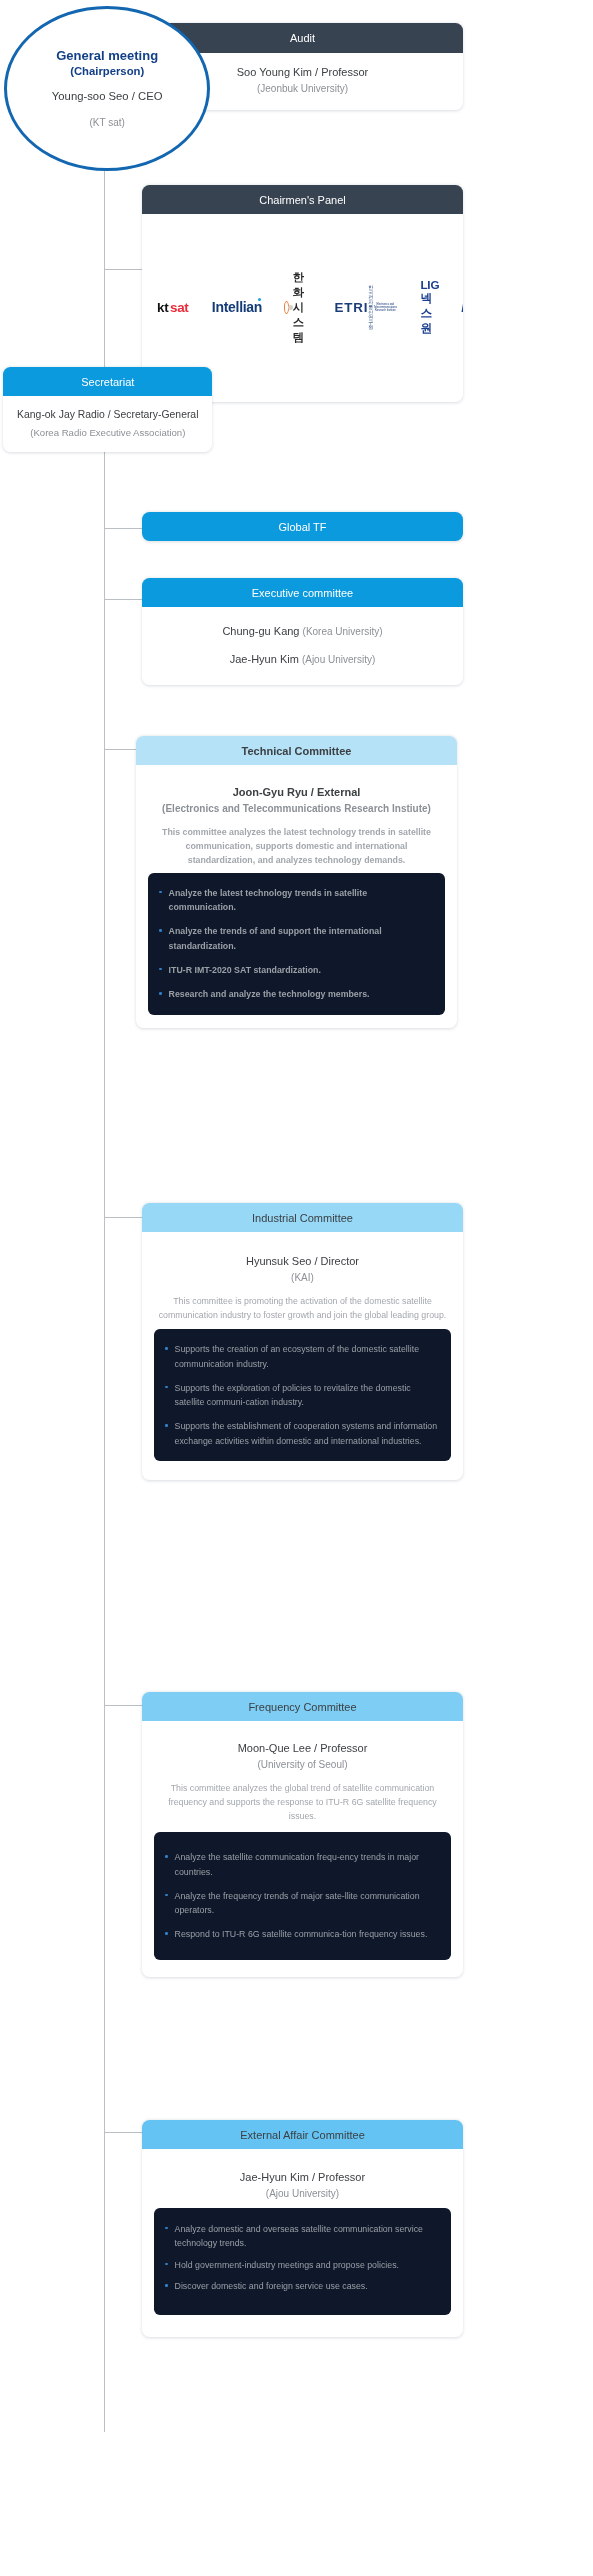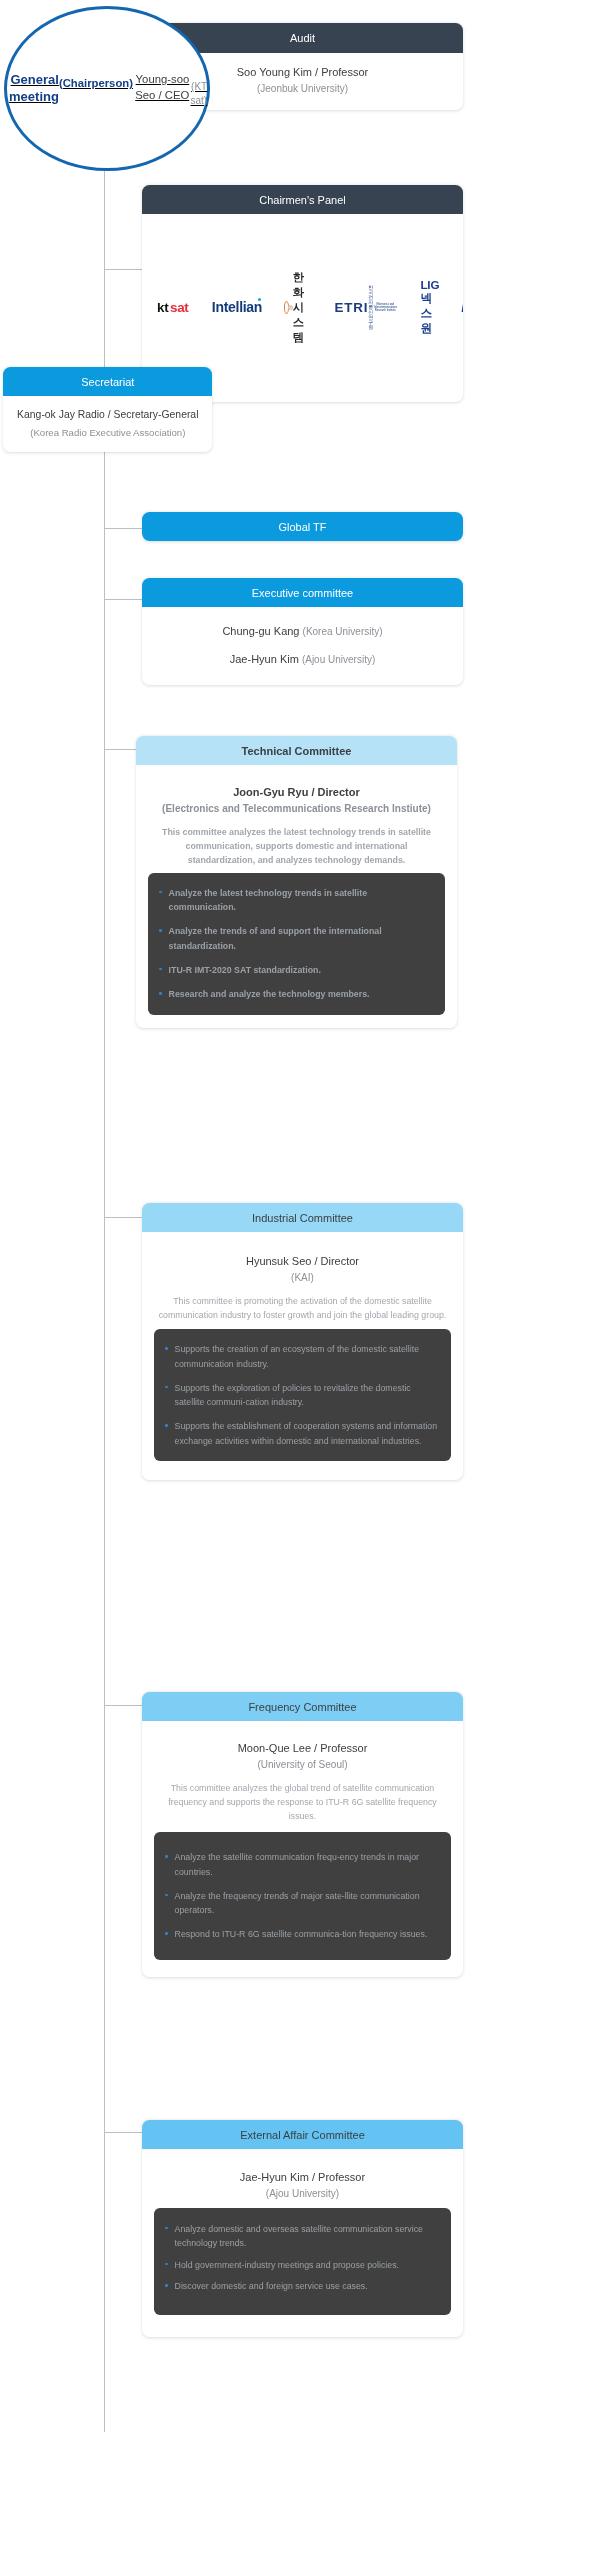--- a/index.html
+++ b/index.html
@@ -25,26 +25,25 @@
 
   
   .circle-node {
     position: absolute;
     left: 4.2px; top: 5.8px;
     width: 206px; height: 165px;
     border-radius: 50%;
     background: #ffffff;
     border: 3.3px solid #1366b0;
     display: flex;
-    flex-direction: row;
+    flex-direction: column;
     align-items: center;
     justify-content: center;
     text-align: right;
     z-index: 4;
-    text-decoration: underline;
   }
   .circle-title {
     font-size: 13px;
     font-weight: bold;
     color: #123f86;
     line-height: 1.35;
   }
   .circle-sub {
     font-size: 11.3px;
     font-weight: bold;
@@ -119,21 +118,21 @@
     color: #3c4043;
     line-height: 1.5;
     padding: 5.8px 0;
     text-align: center;
   }
   .exec-org { color: #8b9096; font-size: 10px; }
 
   
   .bullets {
     margin: 0 11.7px 13.4px 11.7px;
-    background: #404040;
+    background: #0f172a;
     border-radius: 5.8px;
     padding: 13.4px 13.4px 13.4px 11.7px;
   }
   .bullet {
     position: relative;
     font-size: 8.8px;
     color: #9aa0a6;
     line-height: 1.62;
     padding-left: 9.2px;
     margin-bottom: 10px;
@@ -316,21 +315,21 @@
       <div class="exec-row">
         <span>Jae-Hyun Kim</span>
         <span class="exec-org">(Ajou University)</span>
       </div>
     </div>
   </div>
 
   <div class="card" style="left:136px; top:736px; width:321px;font-weight:bold;">
     <div class="card-head head-lt1">Technical Committee</div>
     <div class="card-body" style="padding:20px 16.7px 5px 16.7px;">
-      <div class="person">Joon-Gyu Ryu / Director</div>
+      <div class="person">Joon-Gyu Ryu / External</div>
       <div class="person-org">(Electronics and Telecommunications Research Instiute)</div>
       <div class="desc">This committee analyzes the latest technology trends in satellite communication, supports domestic and international standardization, and analyzes technology demands.</div>
     </div>
     <div class="bullets">
       <div class="bullet">Analyze the latest technology trends in satellite communication.</div>
       <div class="bullet">Analyze the trends of and support the international standardization.</div>
       <div class="bullet">ITU-R IMT-2020 SAT standardization.</div>
       <div class="bullet">Research and analyze the technology members.</div>
     </div>
   </div>

